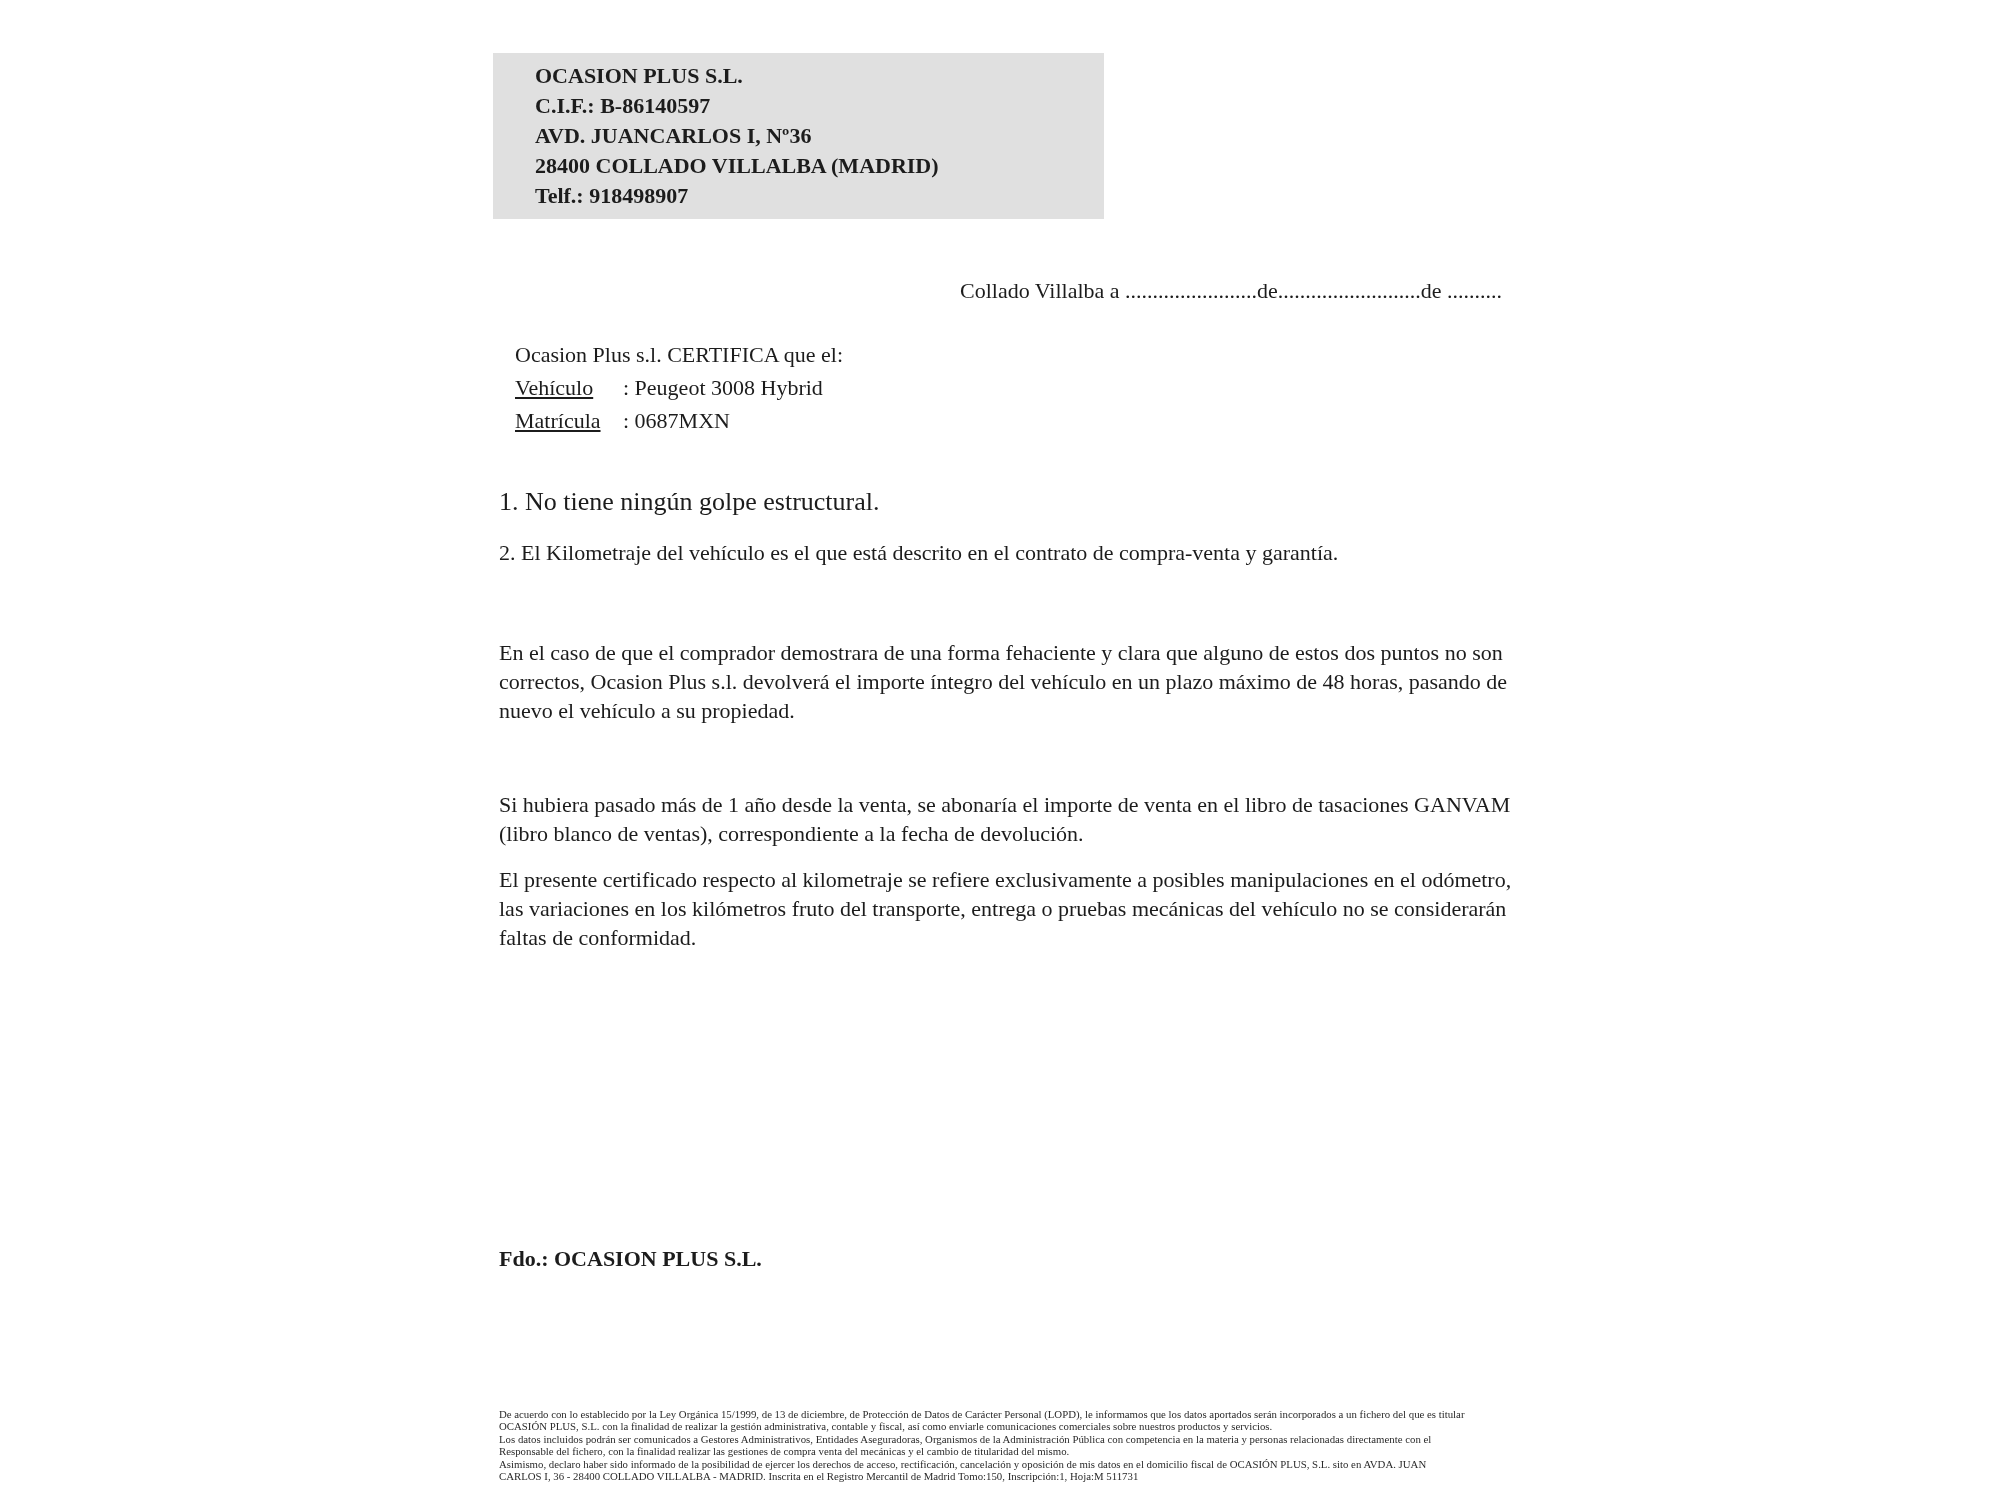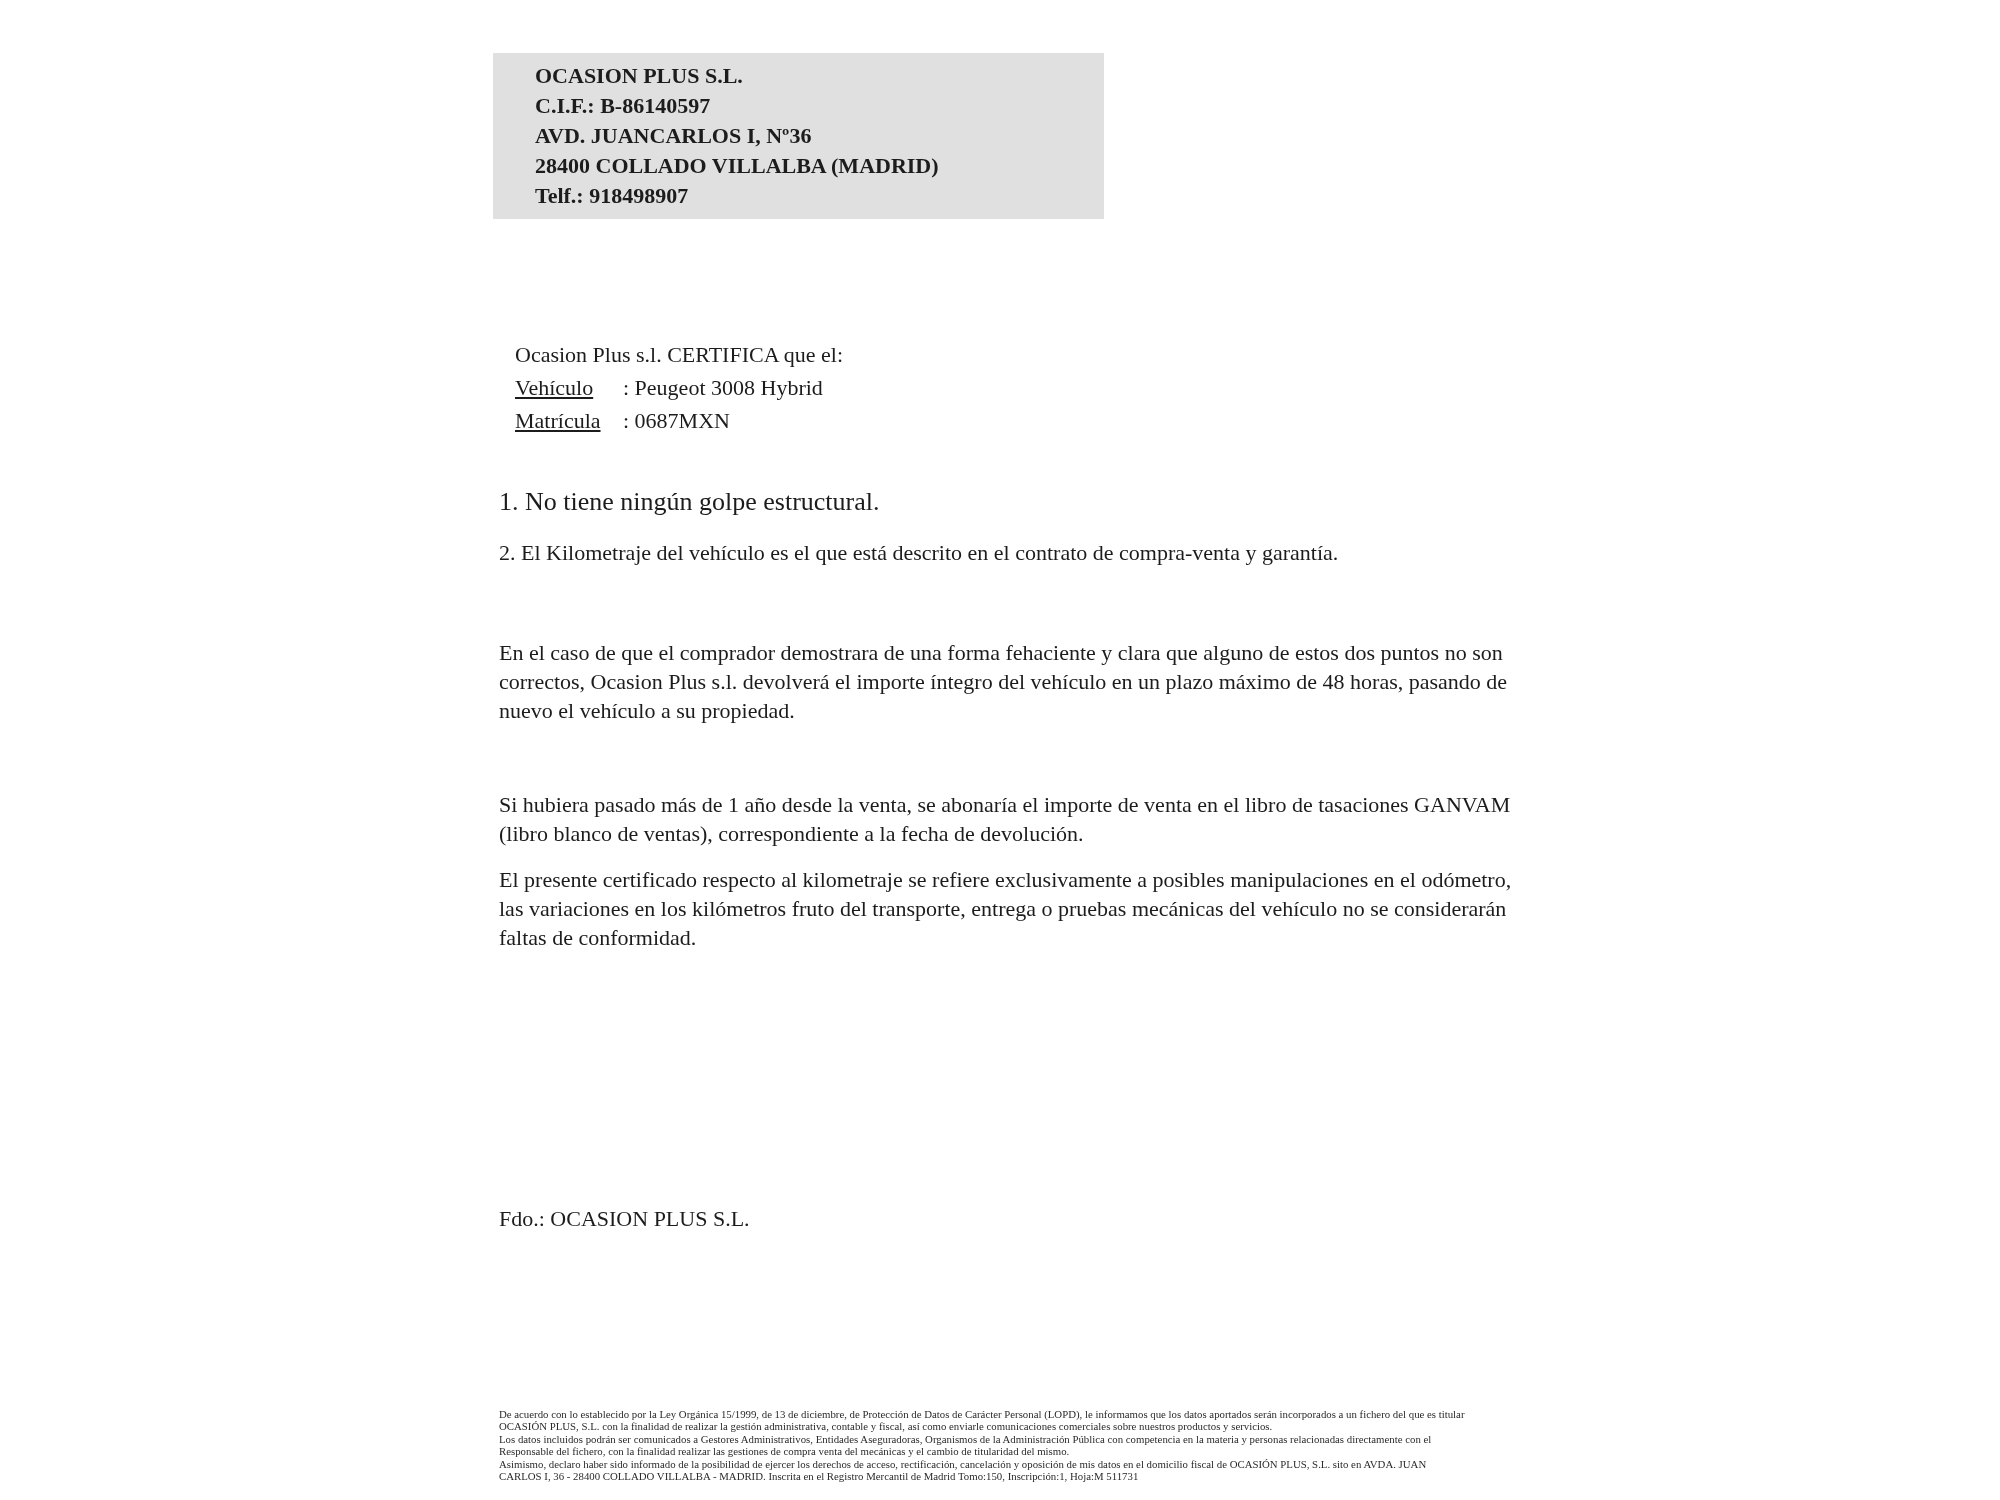--- a/index.html
+++ b/index.html
@@ -51,22 +51,23 @@
   .point-1 { position: absolute; left: 499px; top: 487px; font-size: 26px; }
   .point-2 { position: absolute; left: 499px; top: 540px; font-size: 22px; width: 1040px; }
   .para { position: absolute; left: 499px; font-size: 22px; line-height: 29px; width: 1040px; }
   .para-1 { top: 638px; }
   .para-2 { top: 745px; }
   .para-3 { top: 790px; }
   .para-4 { top: 865px; }
   .signature {
     position: absolute;
     left: 499px;
-    top: 1206px;
+    top: 1246px;
     font-size: 22px;
+    font-weight: bold;
   }
   .legal {
     position: absolute;
     left: 499px;
     top: 1408px;
     font-size: 10.8px;
     line-height: 12.4px;
     color: #2a2a2a;
   }
   .legal div { white-space: nowrap; }
@@ -77,20 +78,21 @@
 <div class="page">
 
   <div class="header-box" style="background: rgb(224, 224, 224); padding-left: 42px;">
     <div>OCASION PLUS S.L.</div>
     <div>C.I.F.: B-86140597</div>
     <div>AVD. JUANCARLOS I, Nº36</div>
     <div>28400 COLLADO VILLALBA (MADRID)</div>
     <div>Telf.: 918498907</div>
   </div>
 
+  <div class="date-line">Collado Villalba a ........................de..........................de ..........</div>
 
   <div class="certifica">
     <div>Ocasion Plus s.l. CERTIFICA que el:</div>
     <div>
       <span class="label">Vehículo</span><span>: Peugeot 3008 Hybrid</span>
     </div>
     <div>
       <span class="label">Matrícula</span><span>: 0687MXN</span>
     </div>
   </div>

